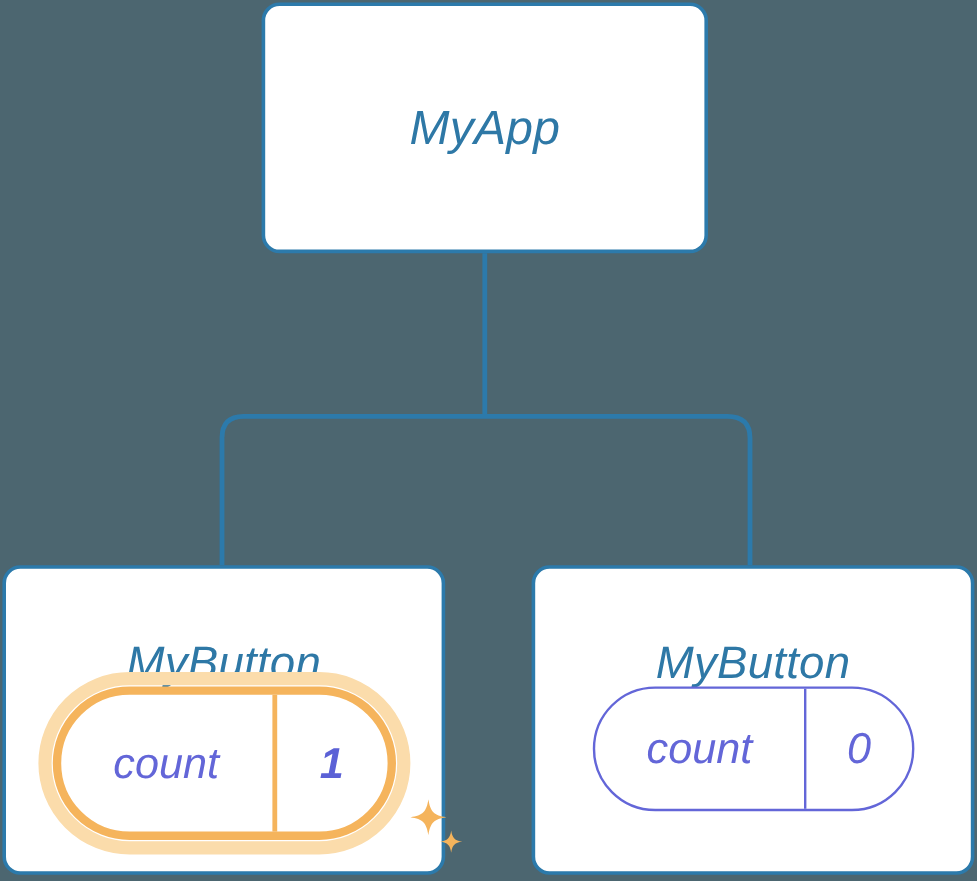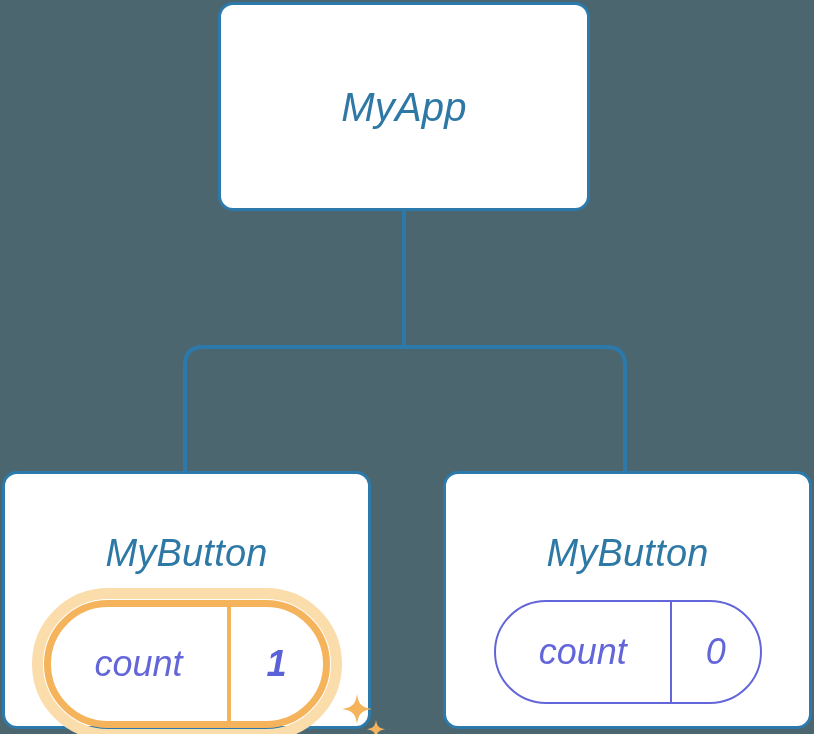--- a/index.html
+++ b/index.html
@@ -73,21 +73,20 @@
   }
   .node-left .node-title,
   .node-right .node-title {
     font-size: 38px;
     margin-top: 60px;
   }
 
   
   .pill-wrap {
     position: relative;
-    margin-top: 28px;
     display: flex;
     align-items: center;
     justify-content: flex-start;
   }
 
   .pill {
     position: relative;
     display: flex;
     align-items: stretch;
     box-sizing: border-box;

